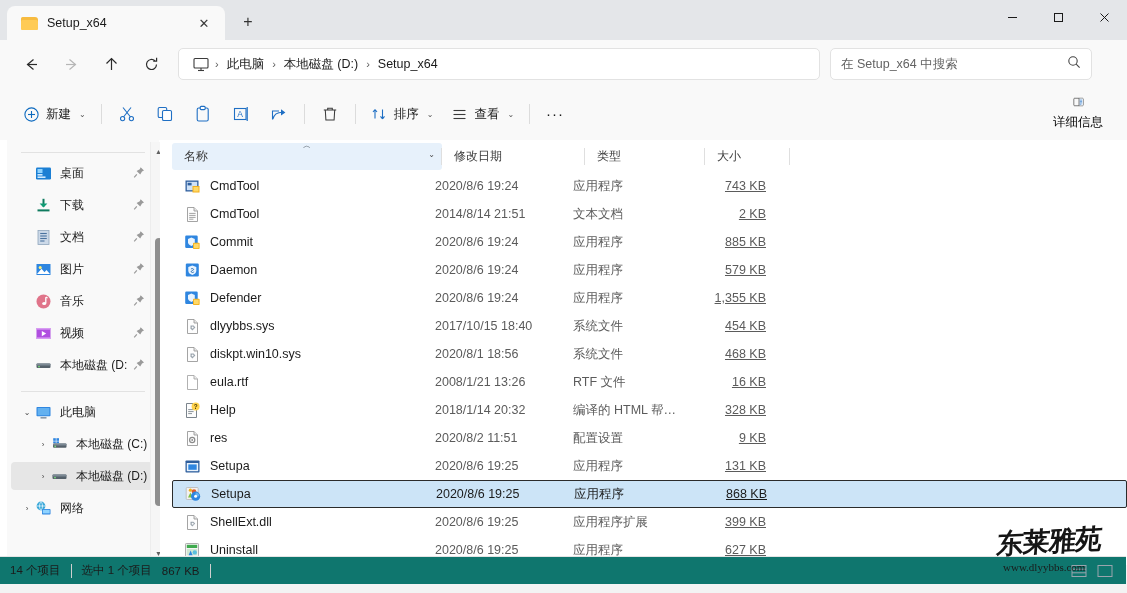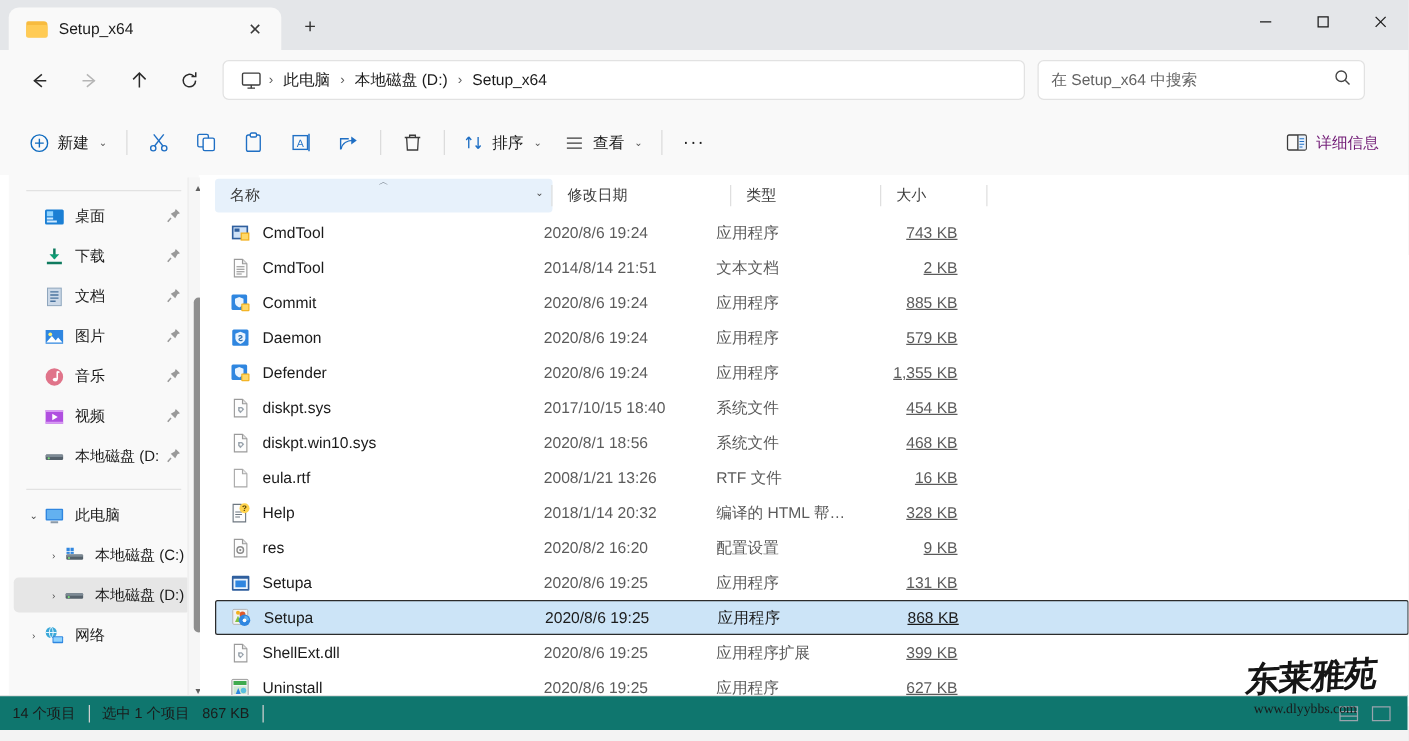--- a/index.html
+++ b/index.html
@@ -110,21 +110,21 @@
     padding: 0 9px; color: #1b1b1b; font-size: 12.5px;
     white-space: nowrap;
   }
   .cmd.icononly { width: 38px; justify-content: center; padding: 0; }
   .cmdsep { width: 1px; height: 20px; background: #dcdcdc; margin: 0 6px; }
   .chev { font-size: 8px; color: #555; margin-left: 2px; }
   .details-btn {
     position: absolute; right: 14px; top: 9px;
     height: 34px; border-radius: 5px;
     display: flex; align-items: center; gap: 7px; padding: 0 10px;
-    font-size: 12.5px; color: #701a75;
+    font-size: 12.5px; color: #000000; flex-direction: column;
   }
   
   .body { position: absolute; left: 0; top: 140px; width: 1127px; height: 425px; background:#fff; }
   .sidebar {
     position: absolute; left: 7px; top: 0; width: 152px; height: 425px;
     background: #f9f9f9;
   }
   .side-divider {
     margin: 12px 14px 6px 14px; height: 1px; background: #e2e2e2;
   }
@@ -712,21 +712,21 @@
             <div class="cell-size">1,355 KB</div>
           </div>
           <div class="row">
             <div class="cell-name">
               <span class="ficon"><svg width="17" height="17" viewBox="0 0 17 17">
                   <path d="M3.5 1.5 L10 1.5 L13.5 5 L13.5 15.5 L3.5 15.5 Z" fill="#fdfdfd" stroke="#9a9a9a" stroke-width="0.9"></path>
                   <path d="M10 1.5 L10 5 L13.5 5" fill="#e6e6e6" stroke="#9a9a9a" stroke-width="0.9"></path>
                   <path d="M6.5 7.5 L9.6 7.5 L11.4 9.4 L8.3 12.5 L6.5 10.6 Z" fill="#9aa4ad"></path>
                   <circle cx="8.6" cy="9.6" r="1" fill="#fdfdfd"></circle>
                 </svg></span>
-              <span class="fname">diskpt.sys</span>
+              <span class="fname">dlyybbs.sys</span>
             </div>
             <div class="cell-date">2017/10/15 18:40</div>
             <div class="cell-type">系统文件</div>
             <div class="cell-size">454 KB</div>
           </div>
           <div class="row">
             <div class="cell-name">
               <span class="ficon"><svg width="17" height="17" viewBox="0 0 17 17">
                   <path d="M3.5 1.5 L10 1.5 L13.5 5 L13.5 15.5 L3.5 15.5 Z" fill="#fdfdfd" stroke="#9a9a9a" stroke-width="0.9"></path>
                   <path d="M10 1.5 L10 5 L13.5 5" fill="#e6e6e6" stroke="#9a9a9a" stroke-width="0.9"></path>
@@ -771,21 +771,21 @@
           <div class="row">
             <div class="cell-name">
               <span class="ficon"><svg width="17" height="17" viewBox="0 0 17 17">
                   <path d="M3.5 1.5 L10 1.5 L13.5 5 L13.5 15.5 L3.5 15.5 Z" fill="#fdfdfd" stroke="#9a9a9a" stroke-width="0.9"></path>
                   <path d="M10 1.5 L10 5 L13.5 5" fill="#e6e6e6" stroke="#9a9a9a" stroke-width="0.9"></path>
                   <circle cx="8.2" cy="10" r="2.6" fill="none" stroke="#8a8a8a" stroke-width="1.2"></circle>
                   <circle cx="8.2" cy="10" r="0.9" fill="#8a8a8a"></circle>
                 </svg></span>
               <span class="fname">res</span>
             </div>
-            <div class="cell-date">2020/8/2 16:20</div>
+            <div class="cell-date">2020/8/2 11:51</div>
             <div class="cell-type">配置设置</div>
             <div class="cell-size">9 KB</div>
           </div>
           <div class="row">
             <div class="cell-name">
               <span class="ficon"><svg width="17" height="17" viewBox="0 0 17 17">
                   <rect x="1.5" y="2.5" width="14" height="12" rx="0.8" fill="#2f5f9e"></rect>
                   <rect x="2.8" y="5" width="11.4" height="8.2" fill="#eaf3fc"></rect>
                   <rect x="4.3" y="6.4" width="8.4" height="5.4" fill="#2f86e0"></rect>
                 </svg></span>

